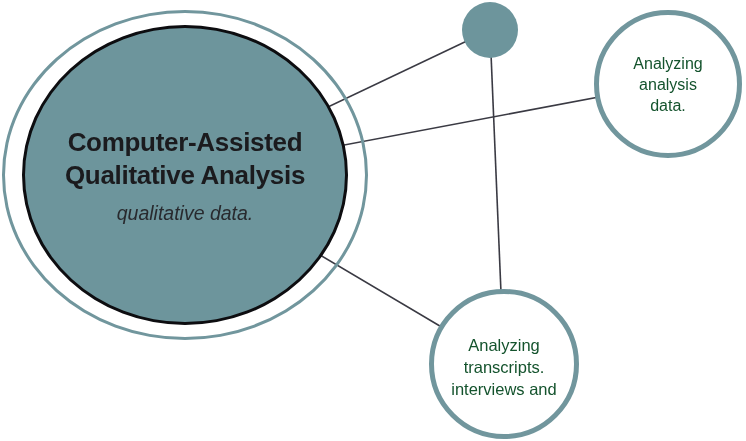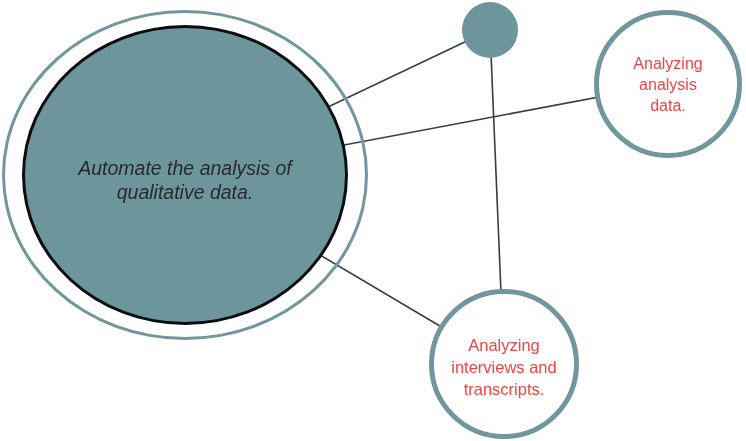--- a/index.html
+++ b/index.html
@@ -76,21 +76,21 @@
     position: absolute;
     border: 5px solid #71969D;
     border-radius: 50%;
     box-sizing: border-box;
     background: #ffffff;
     display: flex;
     flex-direction: column;
     align-items: center;
     justify-content: center;
     text-align: center;
-    color: #ef4444;
+    color: #14532d;
   }
   .node-patient {
     left: 594px;
     top: 10px;
     width: 148px;
     height: 148px;
     font-size: 16px;
     line-height: 21px;
   }
   .node-interviews {
@@ -111,33 +111,36 @@
   <svg class="connectors" viewBox="0 0 746 441" xmlns="http://www.w3.org/2000/svg">
     <line x1="185" y1="175" x2="490" y2="30" stroke="#3A3A43" stroke-width="1.6"></line>
     <line x1="185" y1="175" x2="668" y2="84" stroke="#3A3A43" stroke-width="1.6"></line>
     <line x1="185" y1="175" x2="504" y2="364" stroke="#3A3A43" stroke-width="1.6"></line>
     <line x1="490" y1="30" x2="504" y2="364" stroke="#3A3A43" stroke-width="1.6"></line>
   </svg>
 
   <div class="accent-ring"></div>
 
   <div class="main-ellipse">
+    <div class="main-title">
+      <div>Computer-Assisted</div>
+      <div>Qualitative Analysis</div>
+    </div>
     <div class="main-subtitle">
-      <div>Automate the analysis of</div>
       <div>qualitative data.</div>
     </div>
   </div>
 
   <div class="hub-dot"></div>
 
   <div class="node-circle node-patient">
     <div>Analyzing</div>
     <div>analysis</div>
     <div>data.</div>
   </div>
 
   <div class="node-circle node-interviews">
     <div>Analyzing</div>
+    <div>transcripts.</div>
     <div>interviews and</div>
-    <div>transcripts.</div>
   </div>
 
 </div>
 
 </body></html>

